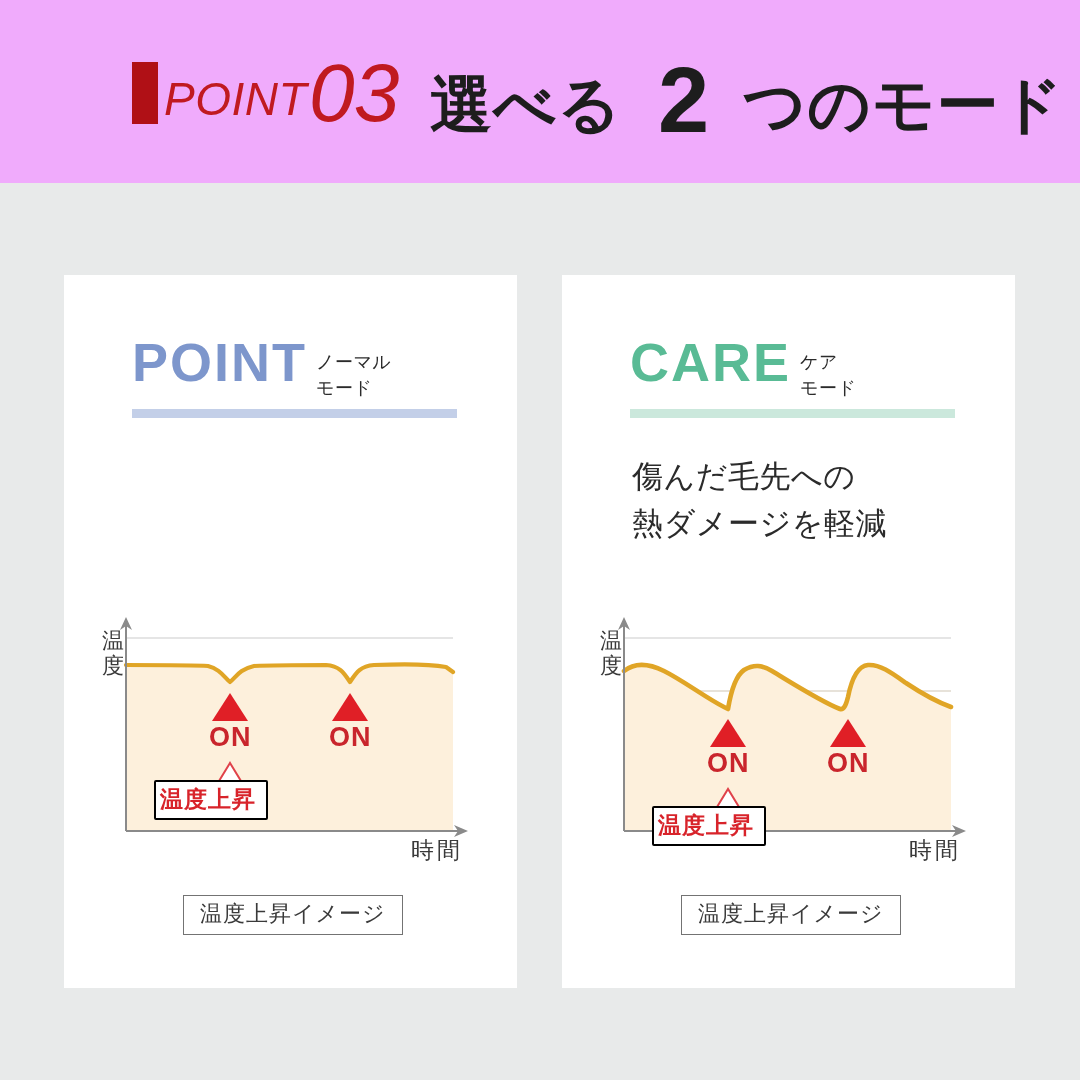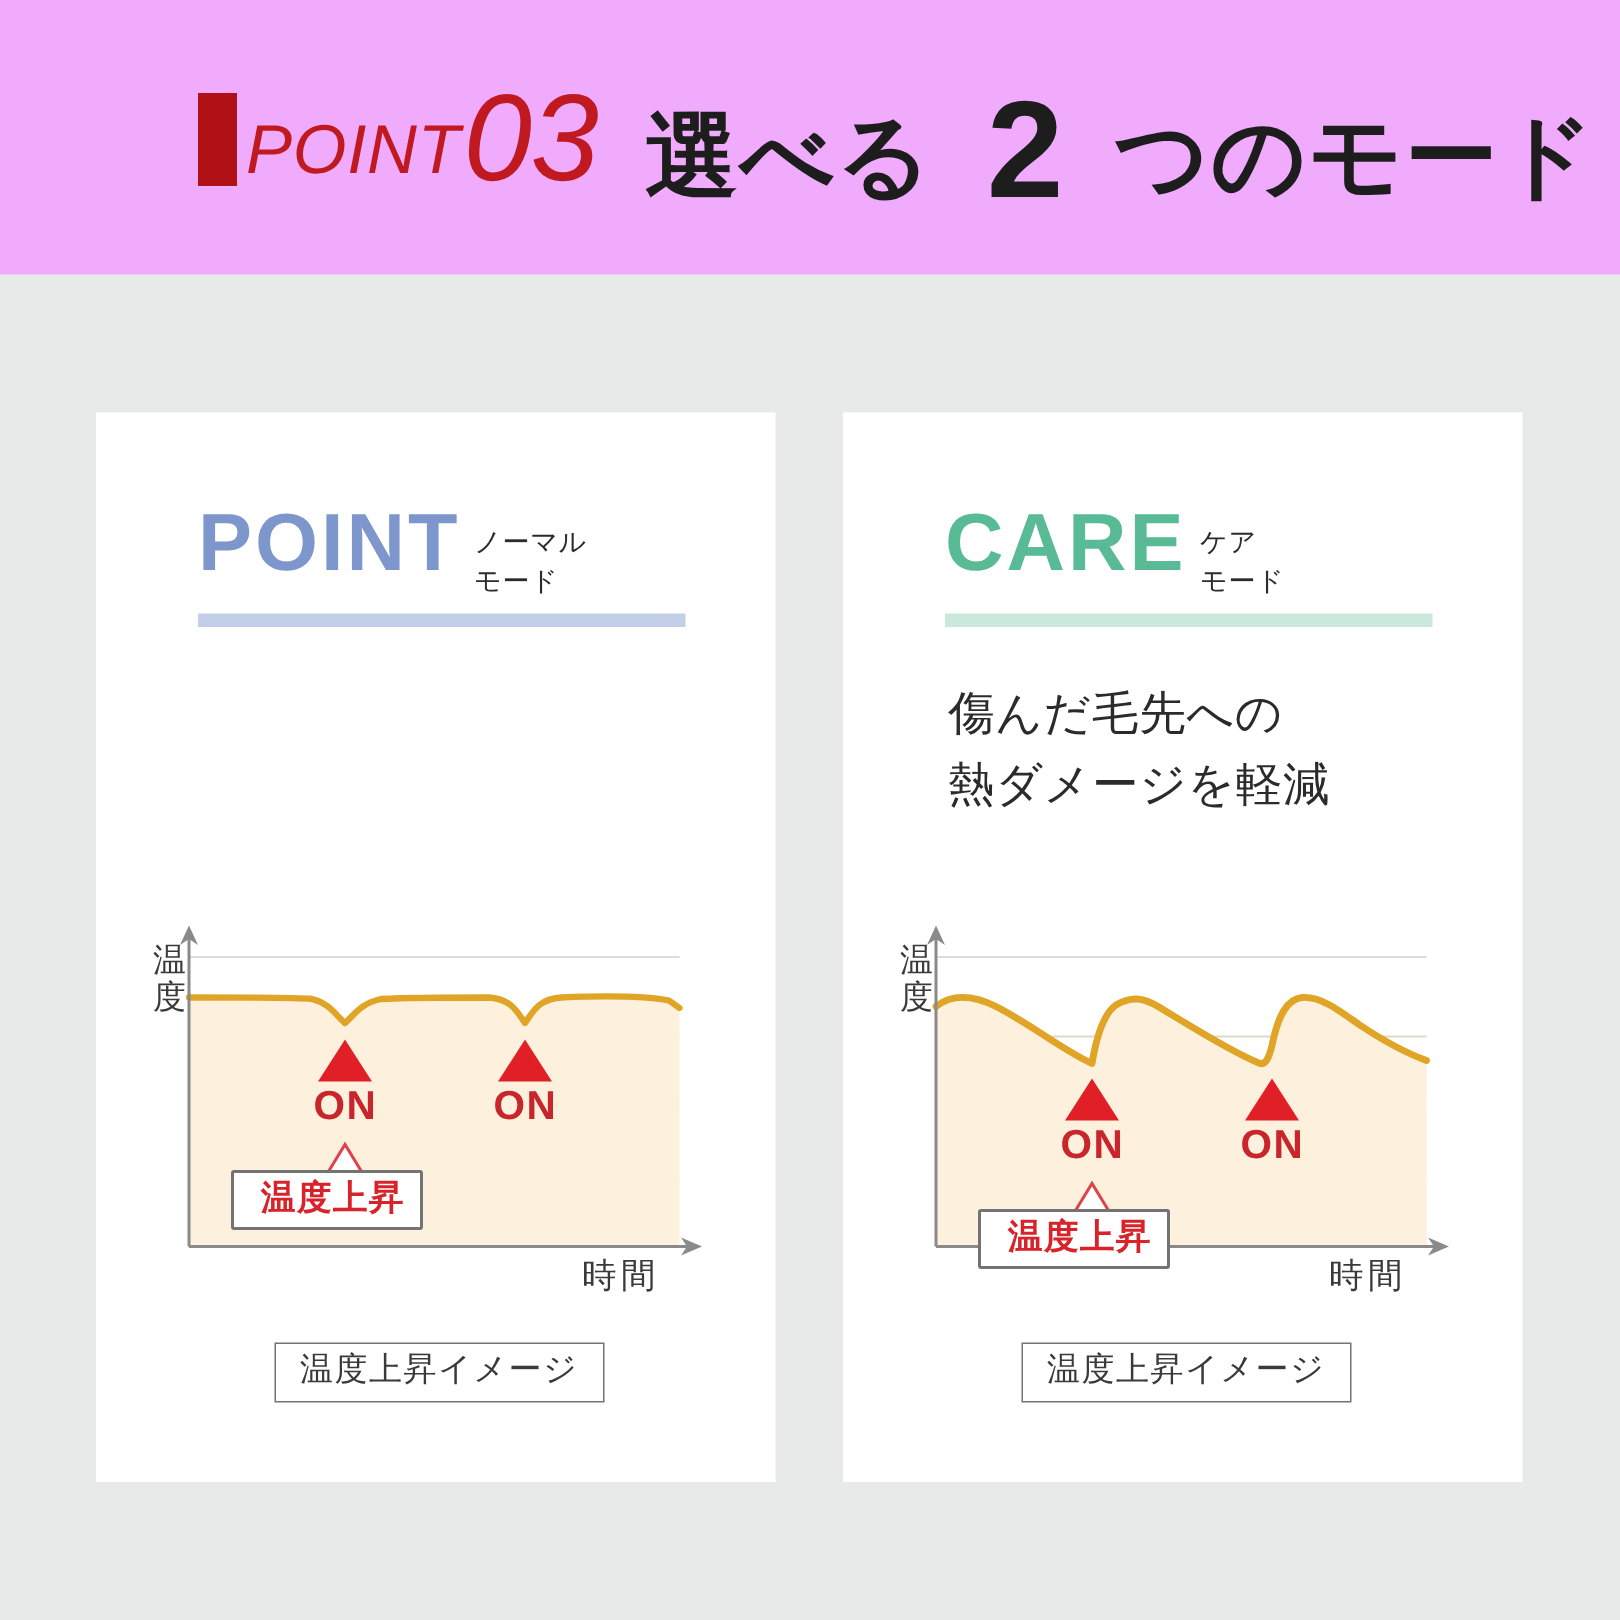--- a/index.html
+++ b/index.html
@@ -138,42 +138,42 @@
     width: 30px;
     font-family: "DejaVu Sans", sans-serif;
     font-size: 22px;
     color: #3a3a3a;
     line-height: 1.12;
     text-align: center;
     letter-spacing: 0;
   }
   .axis-label-x {
     position: absolute;
-    left: 310px; top: 242px;
+    left: 333px; top: 242px;
     font-family: "DejaVu Sans", sans-serif;
     font-size: 23px;
     color: #3a3a3a;
     letter-spacing: 3px;
   }
 
   .on-label {
     position: absolute;
     font-family: "Liberation Sans", sans-serif;
     font-weight: 700;
     font-size: 27px;
     color: #c9252c;
     letter-spacing: 1px;
   }
 
   .callout {
     position: absolute;
     background: #ffffff;
-    border: 2px solid #737373;
+    border: 2px solid #000000;
     border-radius: 2px;
-    padding: 6px 10px 7px 18px;
+    padding: 6px 10px 7px 4px;
     font-family: "DejaVu Sans", sans-serif;
     font-size: 23px;
     font-weight: 700;
     color: #d8232a;
     letter-spacing: 1px;
     white-space: nowrap;
     line-height: 1;
   }
 
   .img-caption {

